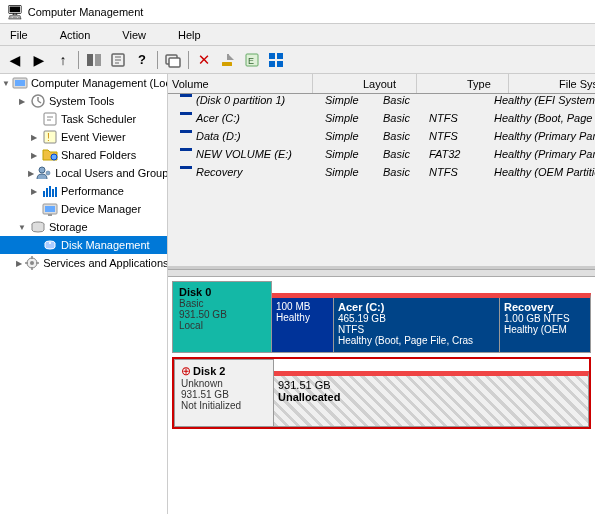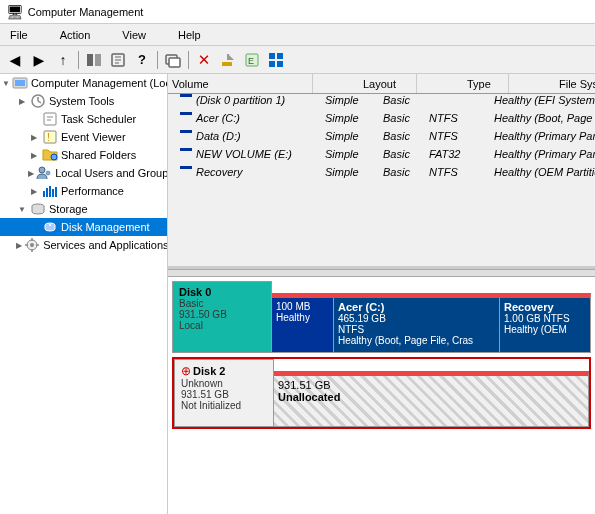--- a/index.html
+++ b/index.html
@@ -434,20 +434,31 @@
             <rect x="1" y="8" width="2" height="6" fill="#0066cc"></rect>
             <rect x="4" y="5" width="2" height="9" fill="#0066cc"></rect>
             <rect x="7" y="3" width="2" height="11" fill="#0066cc"></rect>
             <rect x="10" y="6" width="2" height="8" fill="#0066cc"></rect>
             <rect x="13" y="4" width="2" height="10" fill="#0066cc"></rect>
           </svg>
       </span>
       <span class="tree-label">Performance</span>
     </div>
 
+    <div class="tree-item tree-indent-2">
+      <span class="tree-expand" style="width:12px;"></span>
+      <span class="tree-icon">
+        <svg width="16" height="16">
+            <rect x="1" y="3" width="14" height="10" rx="1" fill="#ddd" stroke="#999" stroke-width="1"></rect>
+            <rect x="3" y="5" width="10" height="6" fill="#66aaff"></rect>
+            <rect x="6" y="13" width="4" height="2" fill="#999"></rect>
+          </svg>
+      </span>
+      <span class="tree-label">Device Manager</span>
+    </div>
 
     <div class="tree-item tree-indent-1">
       <span class="tree-expand">▼</span>
       <span class="tree-icon">
         <svg width="16" height="16">
             <ellipse cx="8" cy="5" rx="6" ry="2" fill="#ddd" stroke="#888" stroke-width="1"></ellipse>
             <path d="M2,5 L2,11 Q2,13 8,13 Q14,13 14,11 L14,5" fill="#ddd" stroke="#888" stroke-width="1"></path>
           </svg>
       </span>
       <span class="tree-label">Storage</span>

